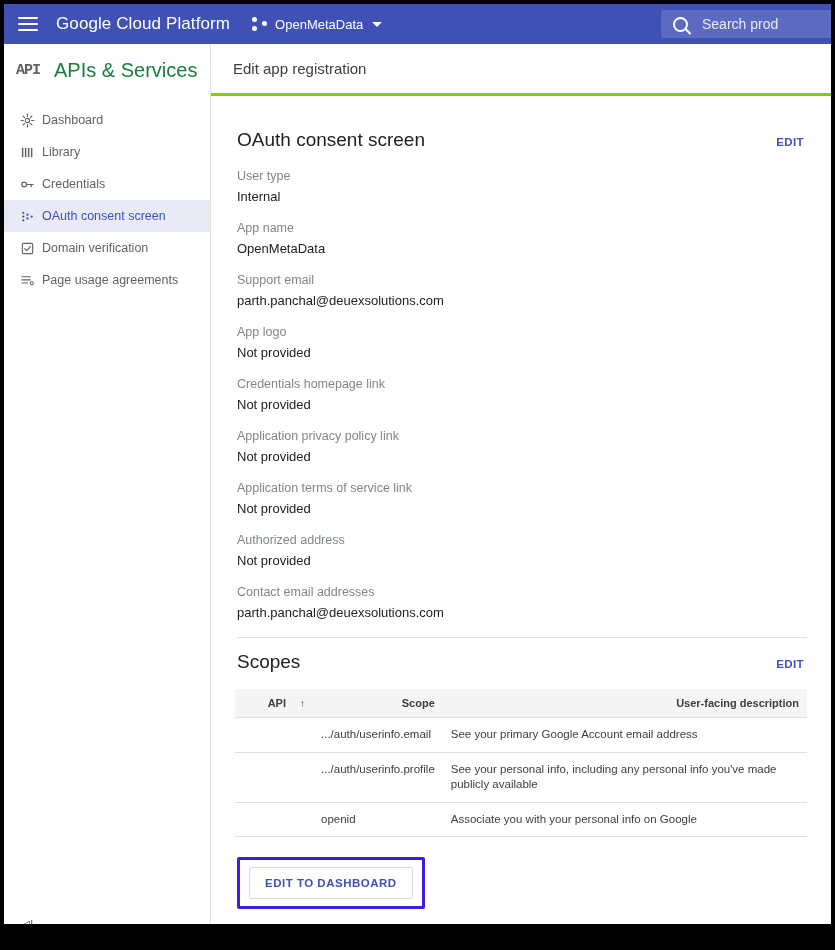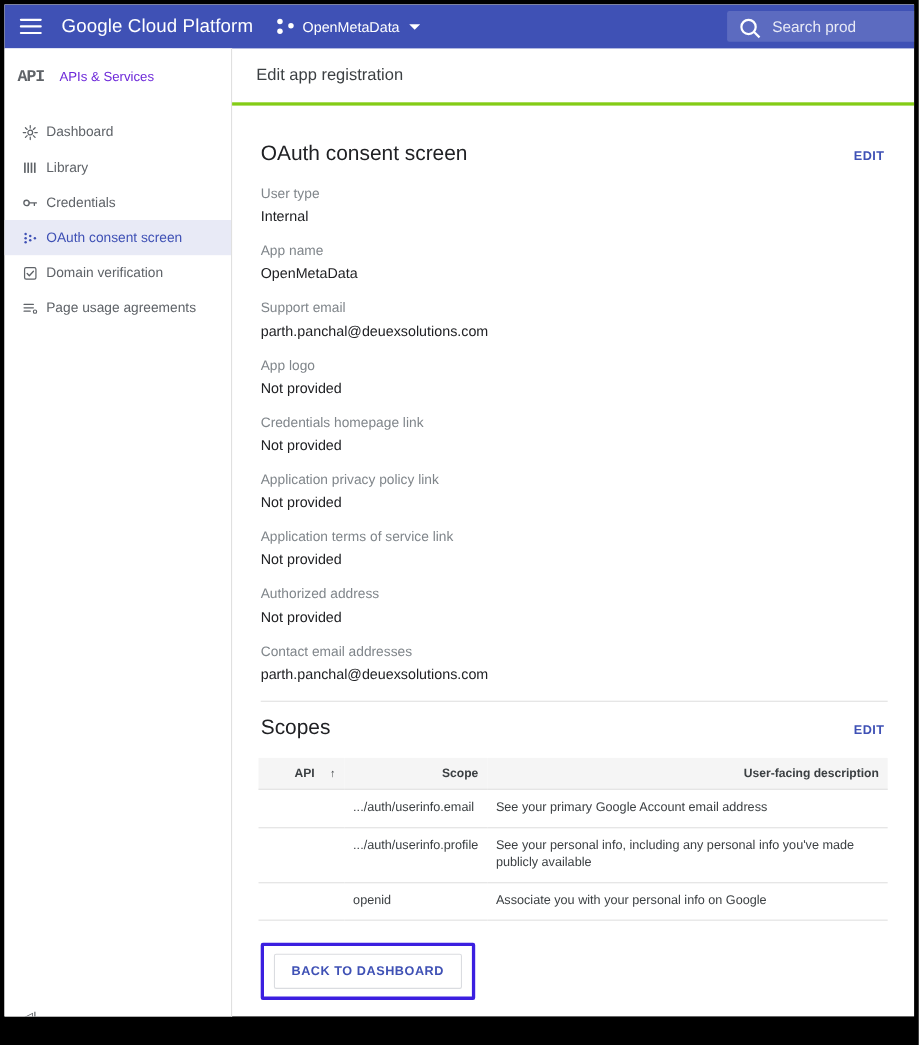--- a/index.html
+++ b/index.html
@@ -122,21 +122,21 @@
     padding-left: 12px;
   }
   .api-logo {
     font-family: "Liberation Mono", monospace;
     font-size: 15px;
     font-weight: bold;
     color: #5f6368;
     letter-spacing: -1px;
     margin-right: 14px;
   }
-  .sb-title { font-size: 12px; color: #6d28d9; }
+  .sb-title { font-size: 20px; color: #15803d; }
   .sb-items { margin-top: 8px; }
   .sb-item {
     display: flex; align-items: center;
     height: 32px;
     padding-left: 16px;
     font-size: 12.5px;
     color: #5f6368;
     cursor: pointer;
   }
   .sb-item.active { background: #e8eaf6; color: #3f51b5; }
@@ -427,20 +427,20 @@
             </tr>
             <tr>
               <td></td>
               <td>openid</td>
               <td>Associate you with your personal info on Google</td>
             </tr>
           </tbody>
         </table>
 
         <div class="btn-wrap">
-          <button class="btn">BACK TO DASHBOARD</button>
+          <button class="btn">EDIT TO DASHBOARD</button>
         </div>
 
       </div>
     </div>
 
   </div>
 </div>
 
 </body></html>

